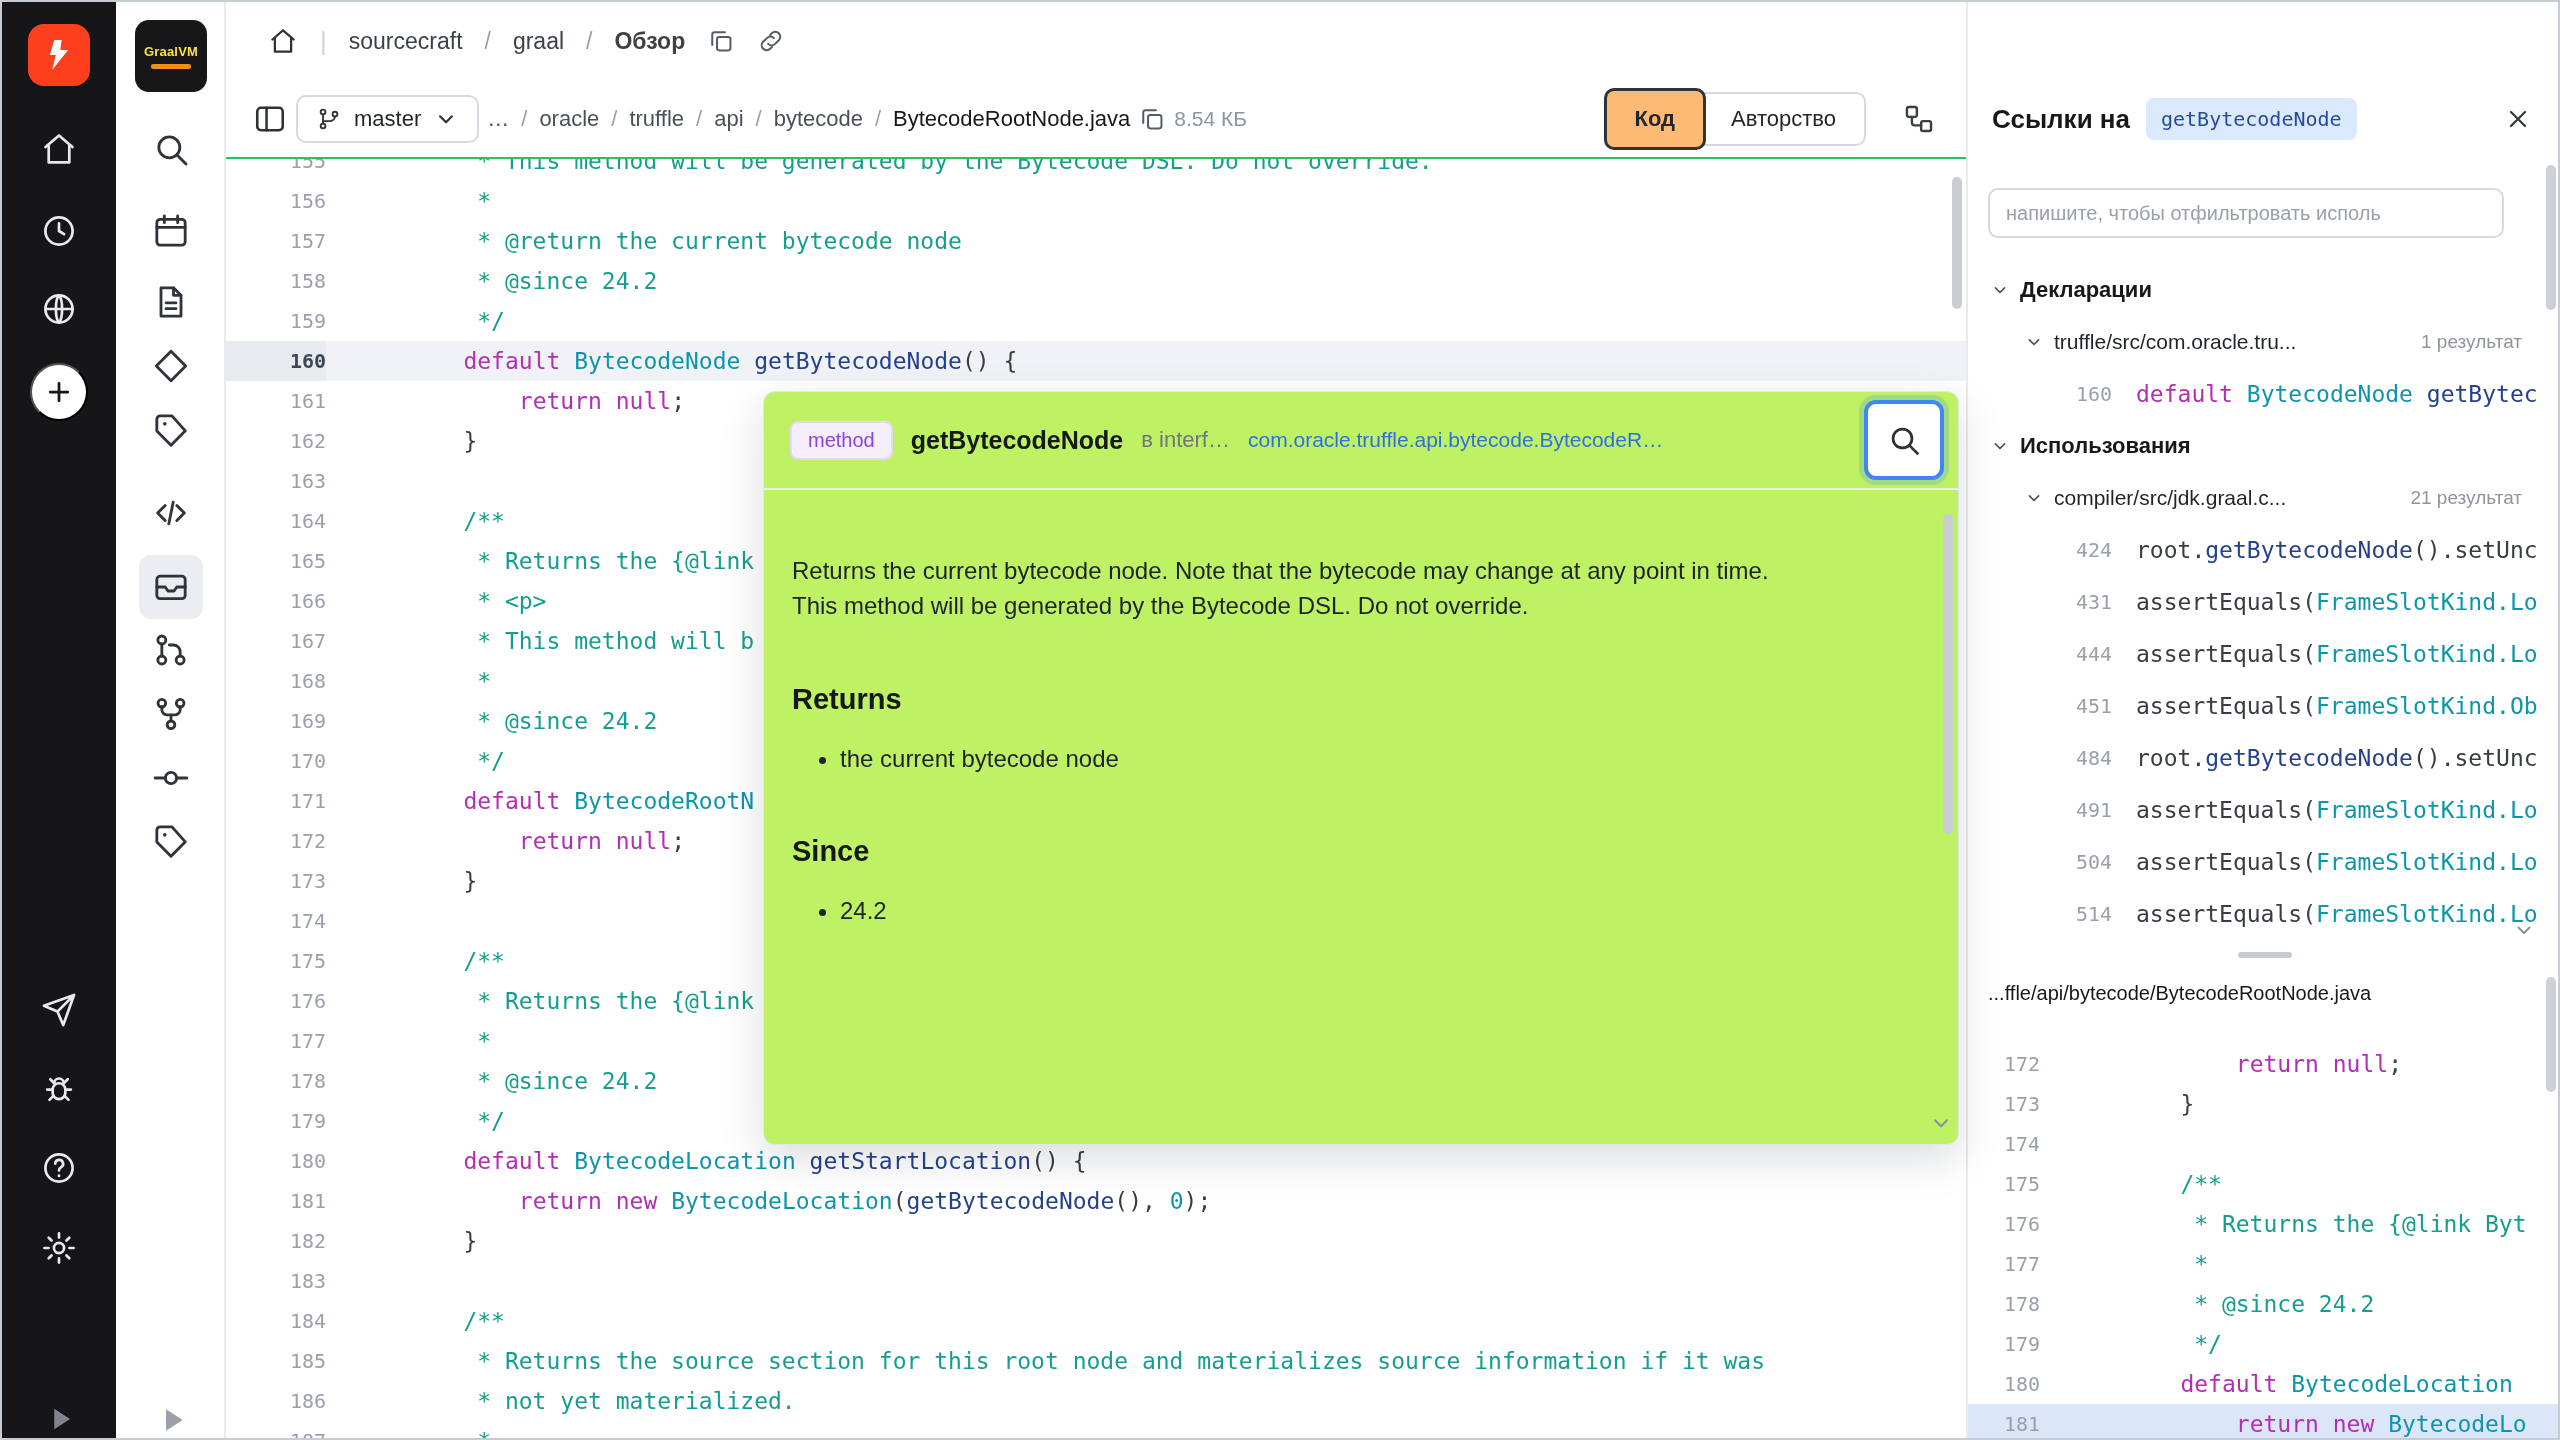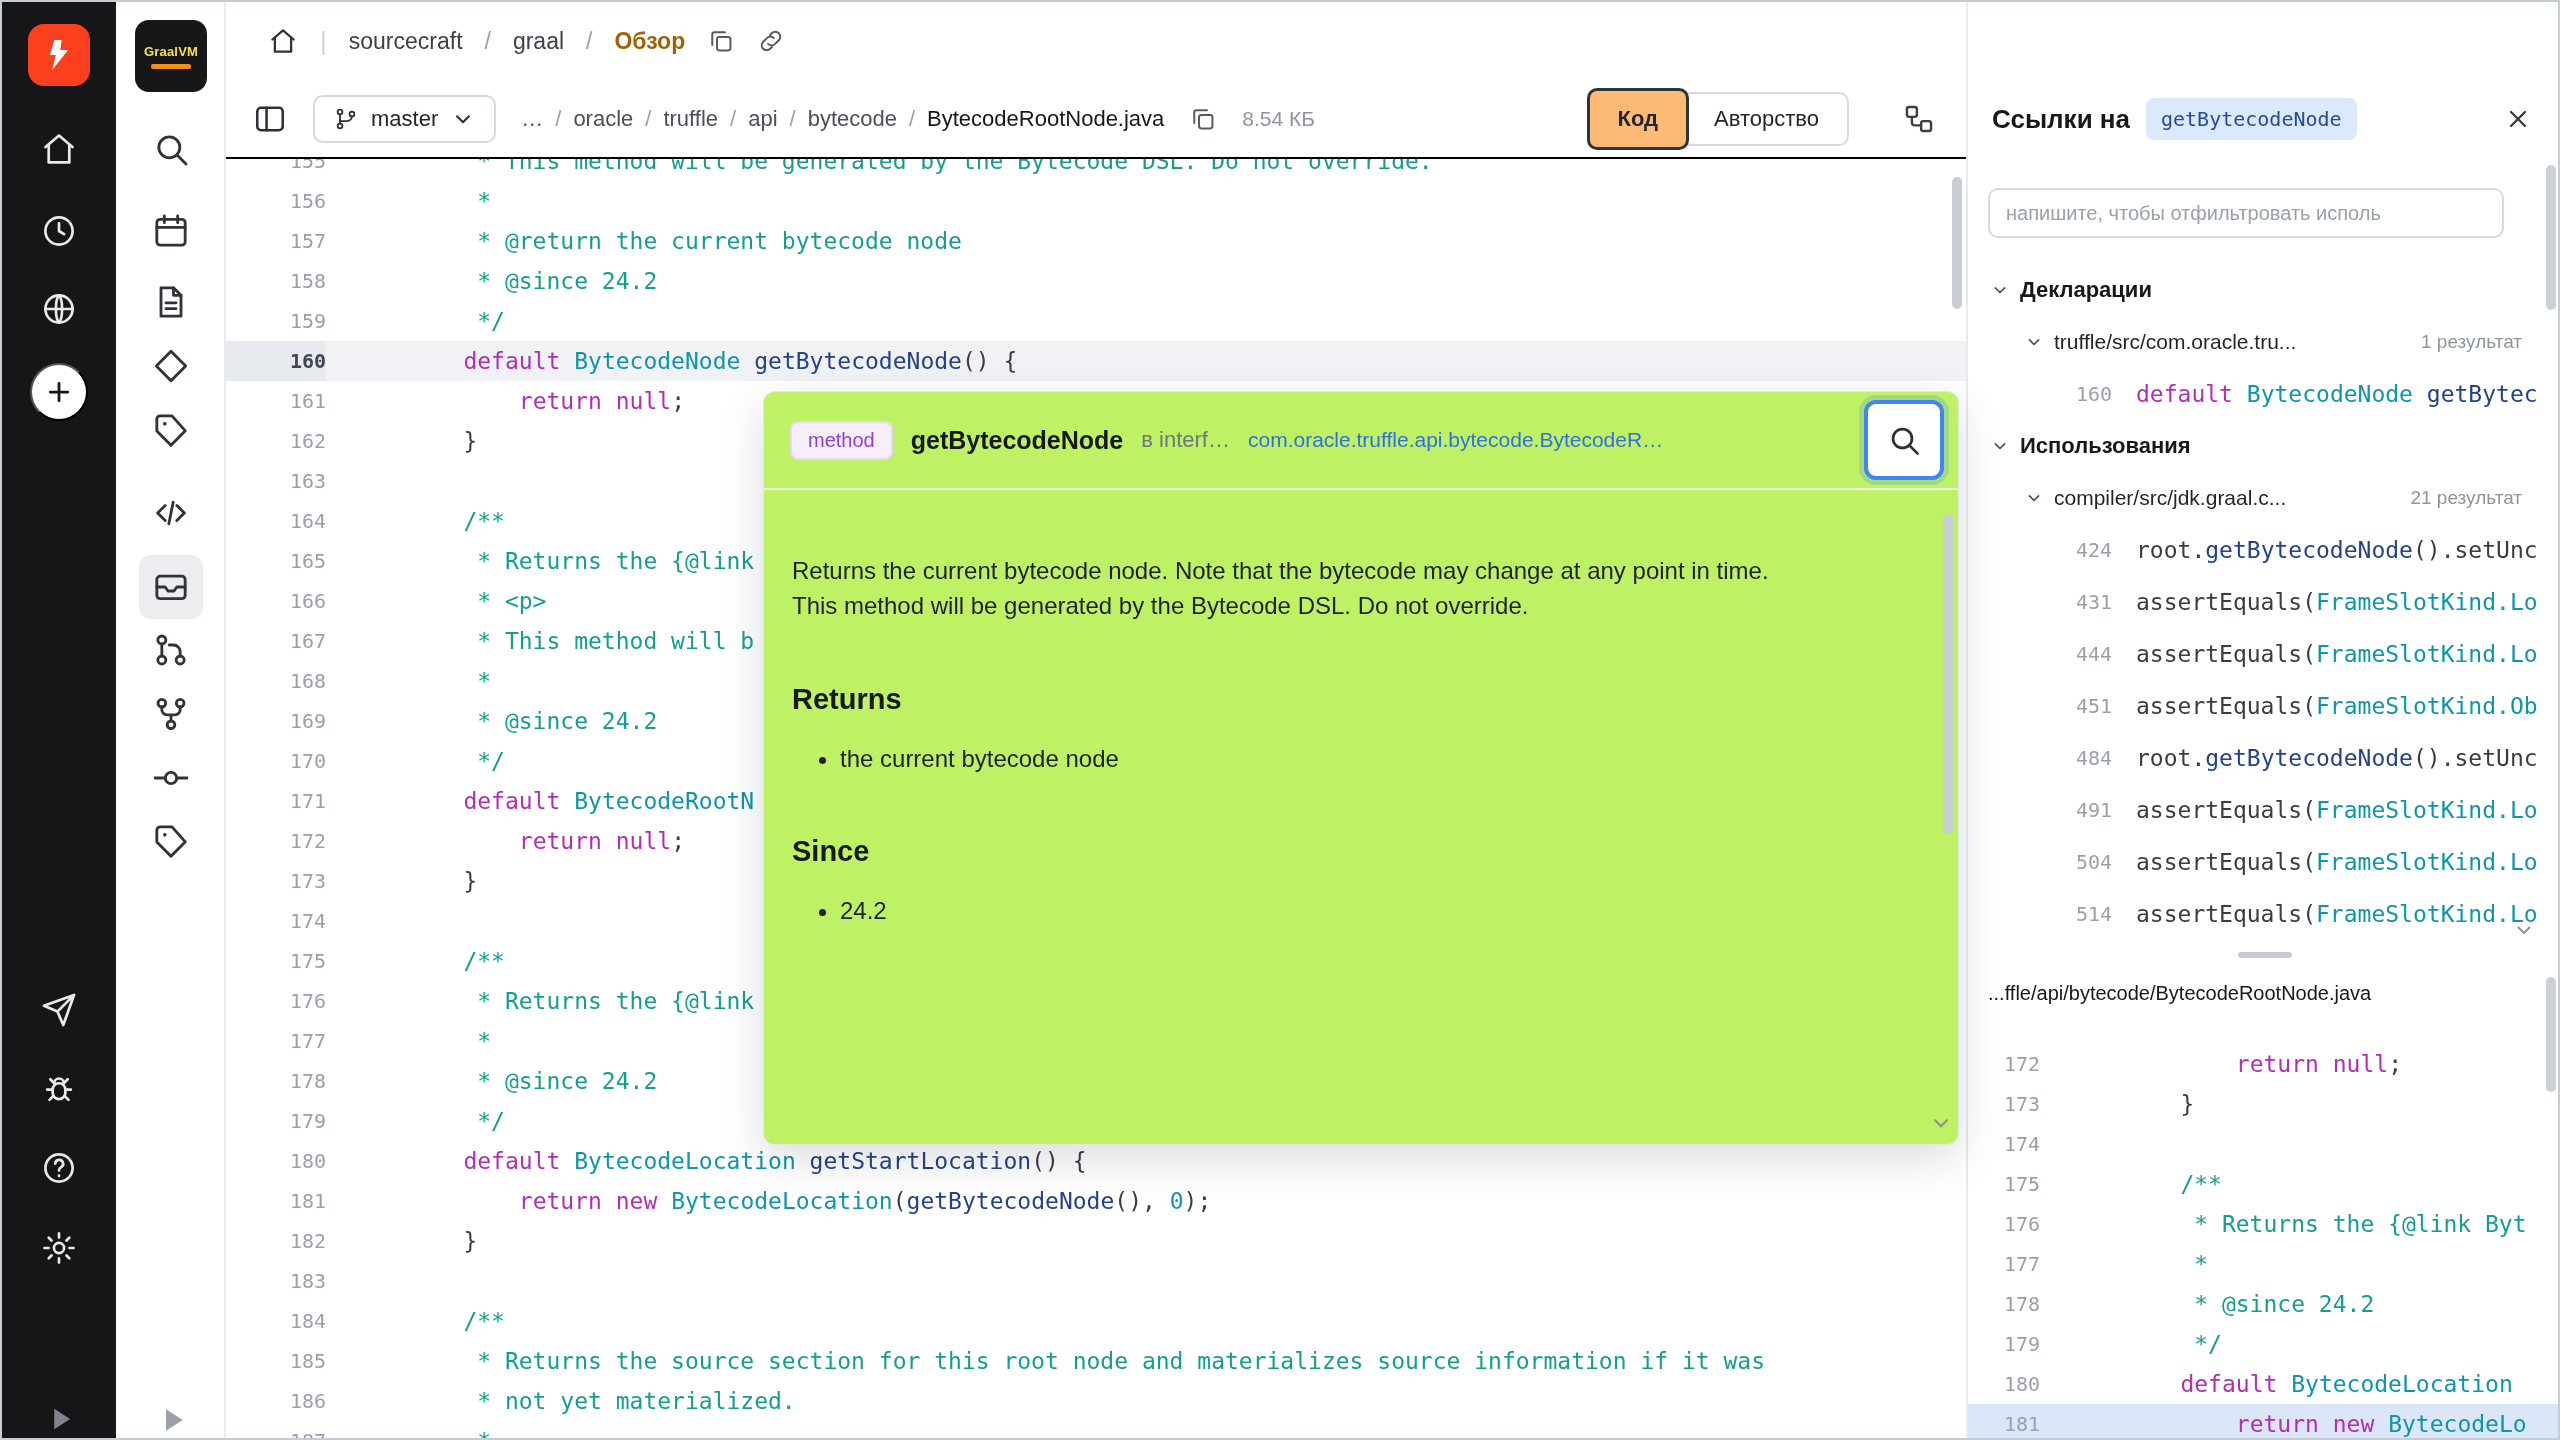--- a/index.html
+++ b/index.html
@@ -25,27 +25,27 @@
   .sb-icon svg{width:40px;height:40px}
   .sb-active-bg{position:absolute;left:23px;width:64px;height:64px;border-radius:12px;background:#ebedf1}
   .sb-collapse{color:#9aa0a8}
 
   
   .main{position:absolute;left:224px;top:0;width:1740px;height:100%;background:#fff}
   .topbar{display:flex;align-items:center;height:78px;padding-left:42px;gap:22px}
   .topbar .pipe{color:#d0d4da;font-size:26px}
   .crumb{font-size:23px;color:#3c4149}
   .crumb-sep{font-size:23px;color:#9aa0a8}
-  .crumb-current{font-size:23px;color:#a16207;font-weight:600}
+  .crumb-current{font-size:23px;color:#404040;font-weight:600}
   .tb-icon{color:#555b63;cursor:pointer}
   .tb-icon svg{width:28px;height:28px}
   .home-icon{color:#2e3238}
   .home-icon svg{width:30px;height:30px}
 
-  .toolbar{display:flex;align-items:center;height:79px;padding:0 30px 0 26px;gap:25px;border-bottom:2px solid #000000}
+  .toolbar{display:flex;align-items:center;height:79px;padding:0 30px 0 26px;gap:8px;border-bottom:2px solid #22c55e}
   .panel-btn{color:#2e3238;cursor:pointer}
   .panel-btn svg{width:36px;height:36px}
   .branch{display:flex;align-items:center;gap:12px;height:48px;padding:0 18px;border:2px solid #d6dae0;border-radius:10px;font-size:22px;color:#1f242b;cursor:pointer}
   .branch svg{width:26px;height:26px;color:#2f333a}
   .path{display:flex;align-items:center;gap:12px;font-size:22px;white-space:nowrap}
   .path .pseg{color:#4b5058;cursor:pointer}
   .path .psep{color:#9aa0a8}
   .path .pfile{color:#16181c;font-weight:500}
   .size{color:#8f959e;font-size:21px}
   .seg{display:flex;align-items:center;border:2px solid #d6dae0;border-radius:10px;margin-left:auto;height:54px}

